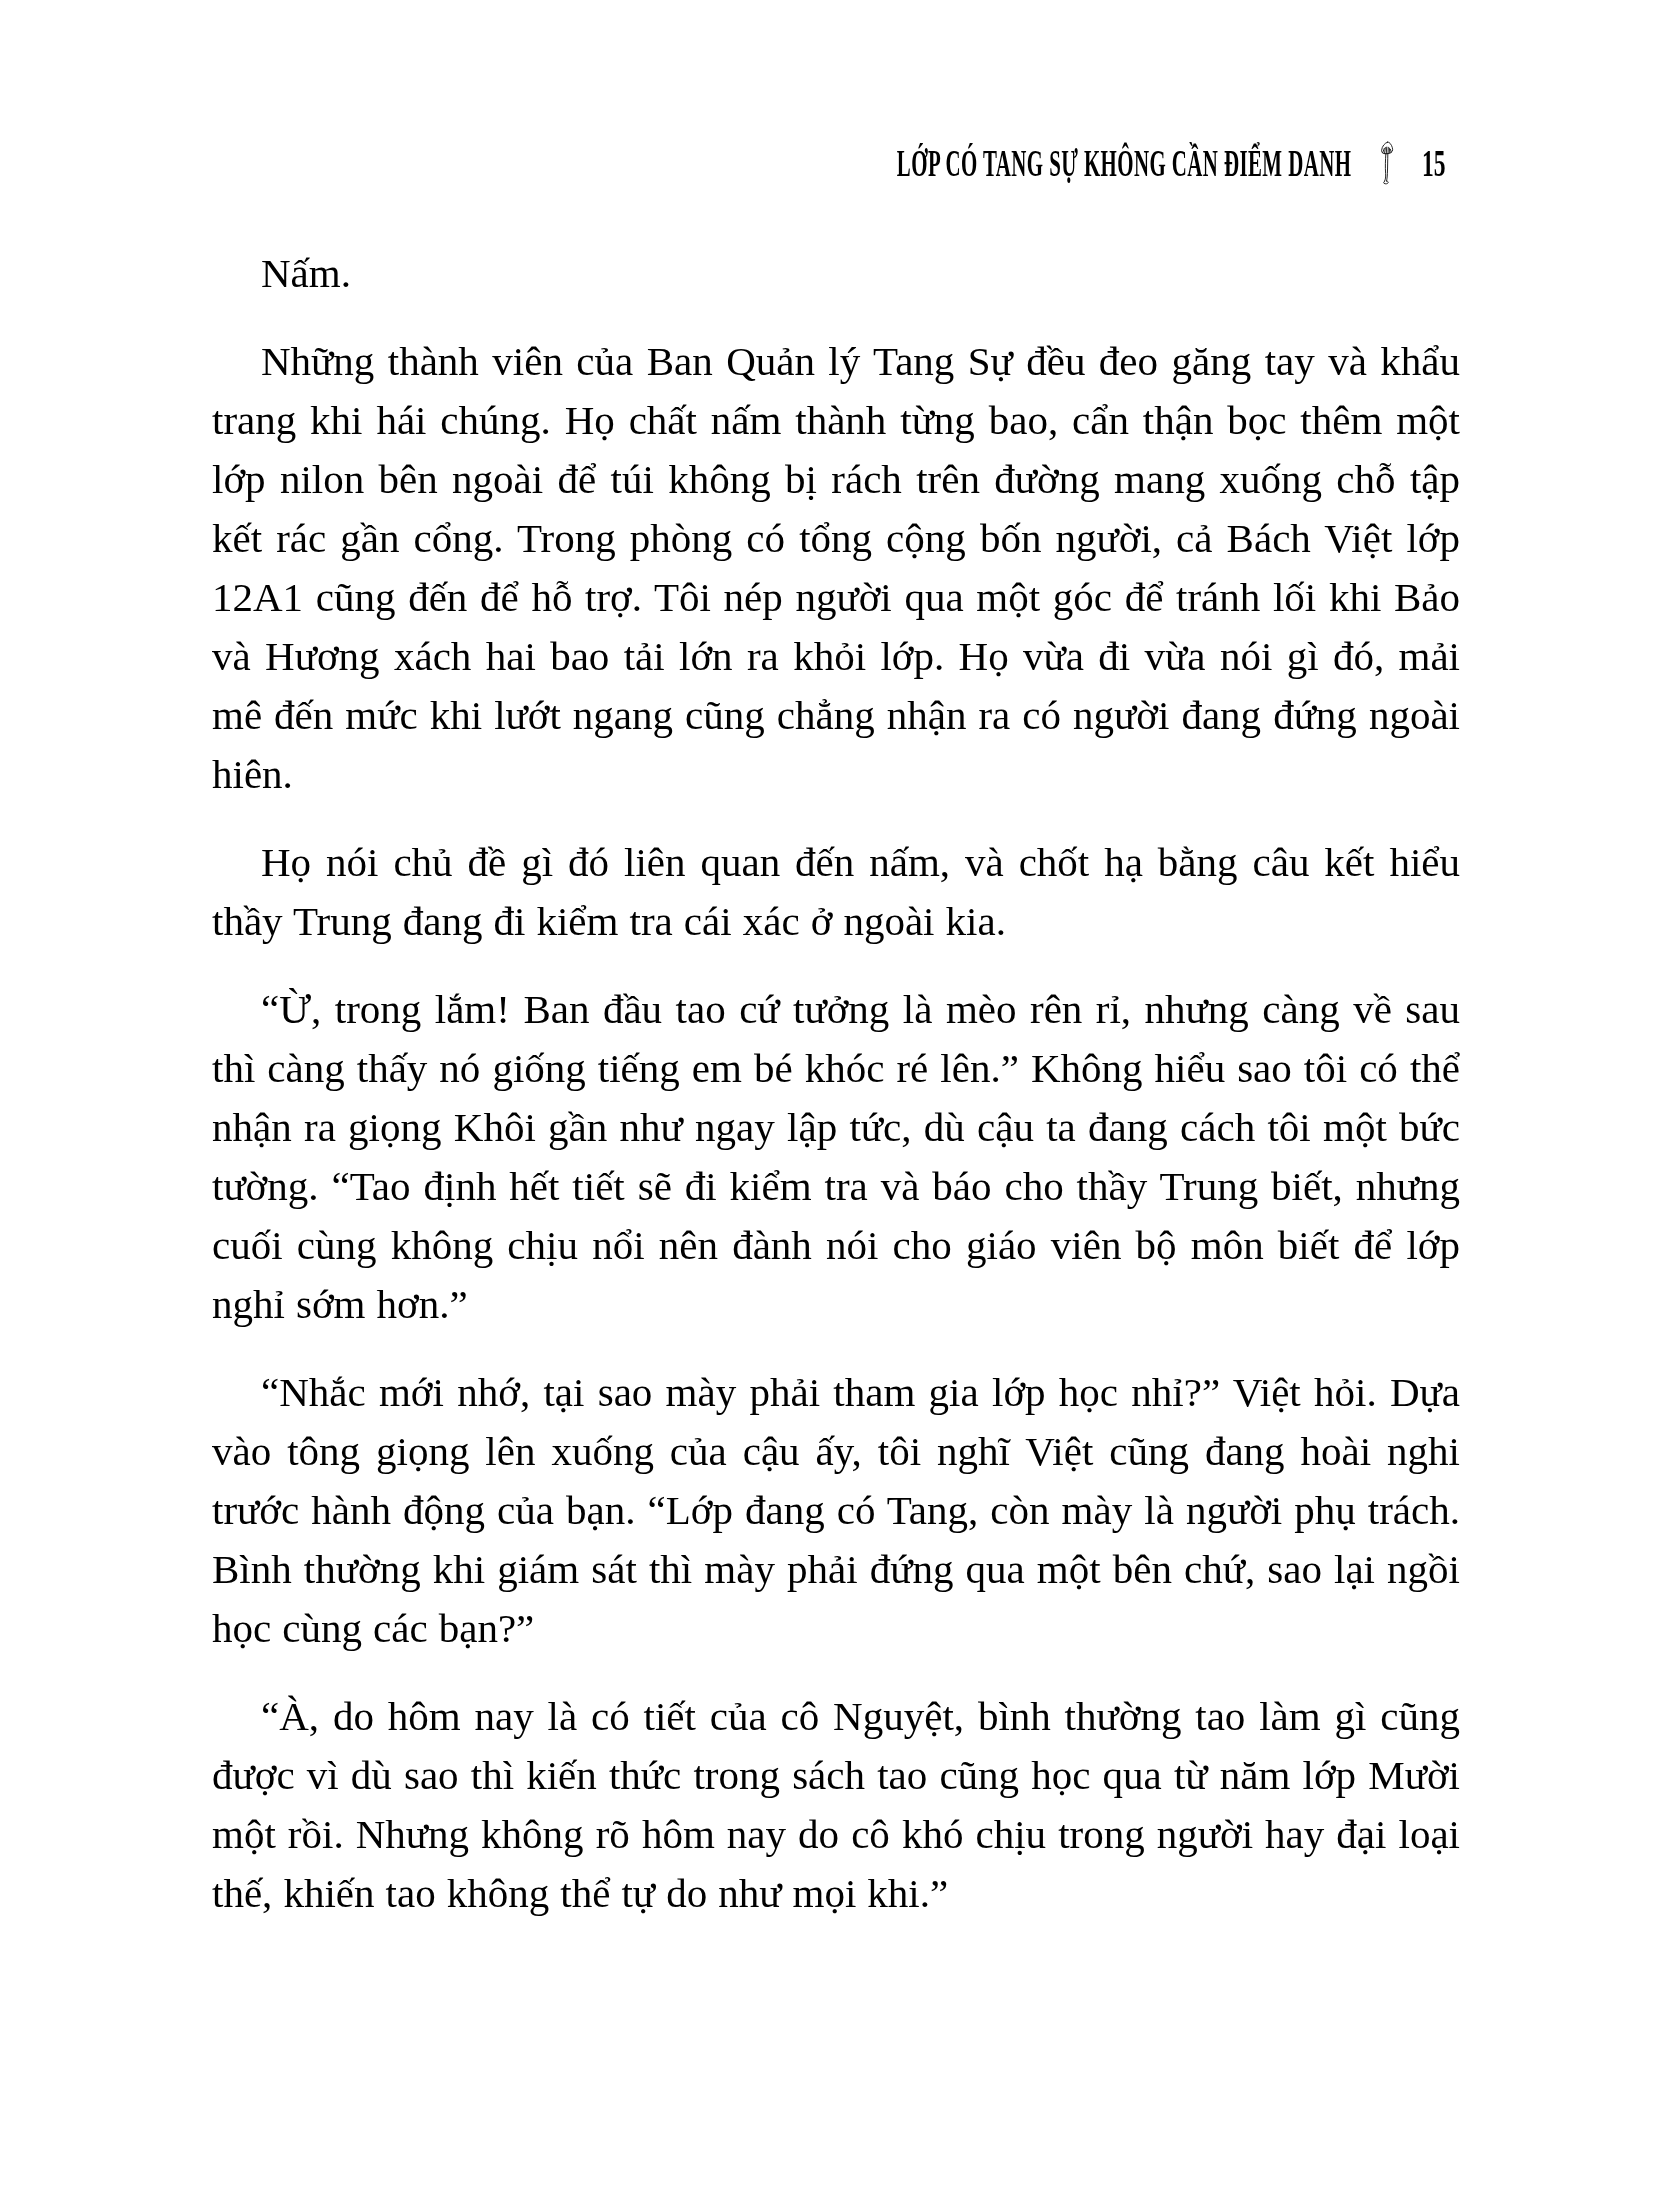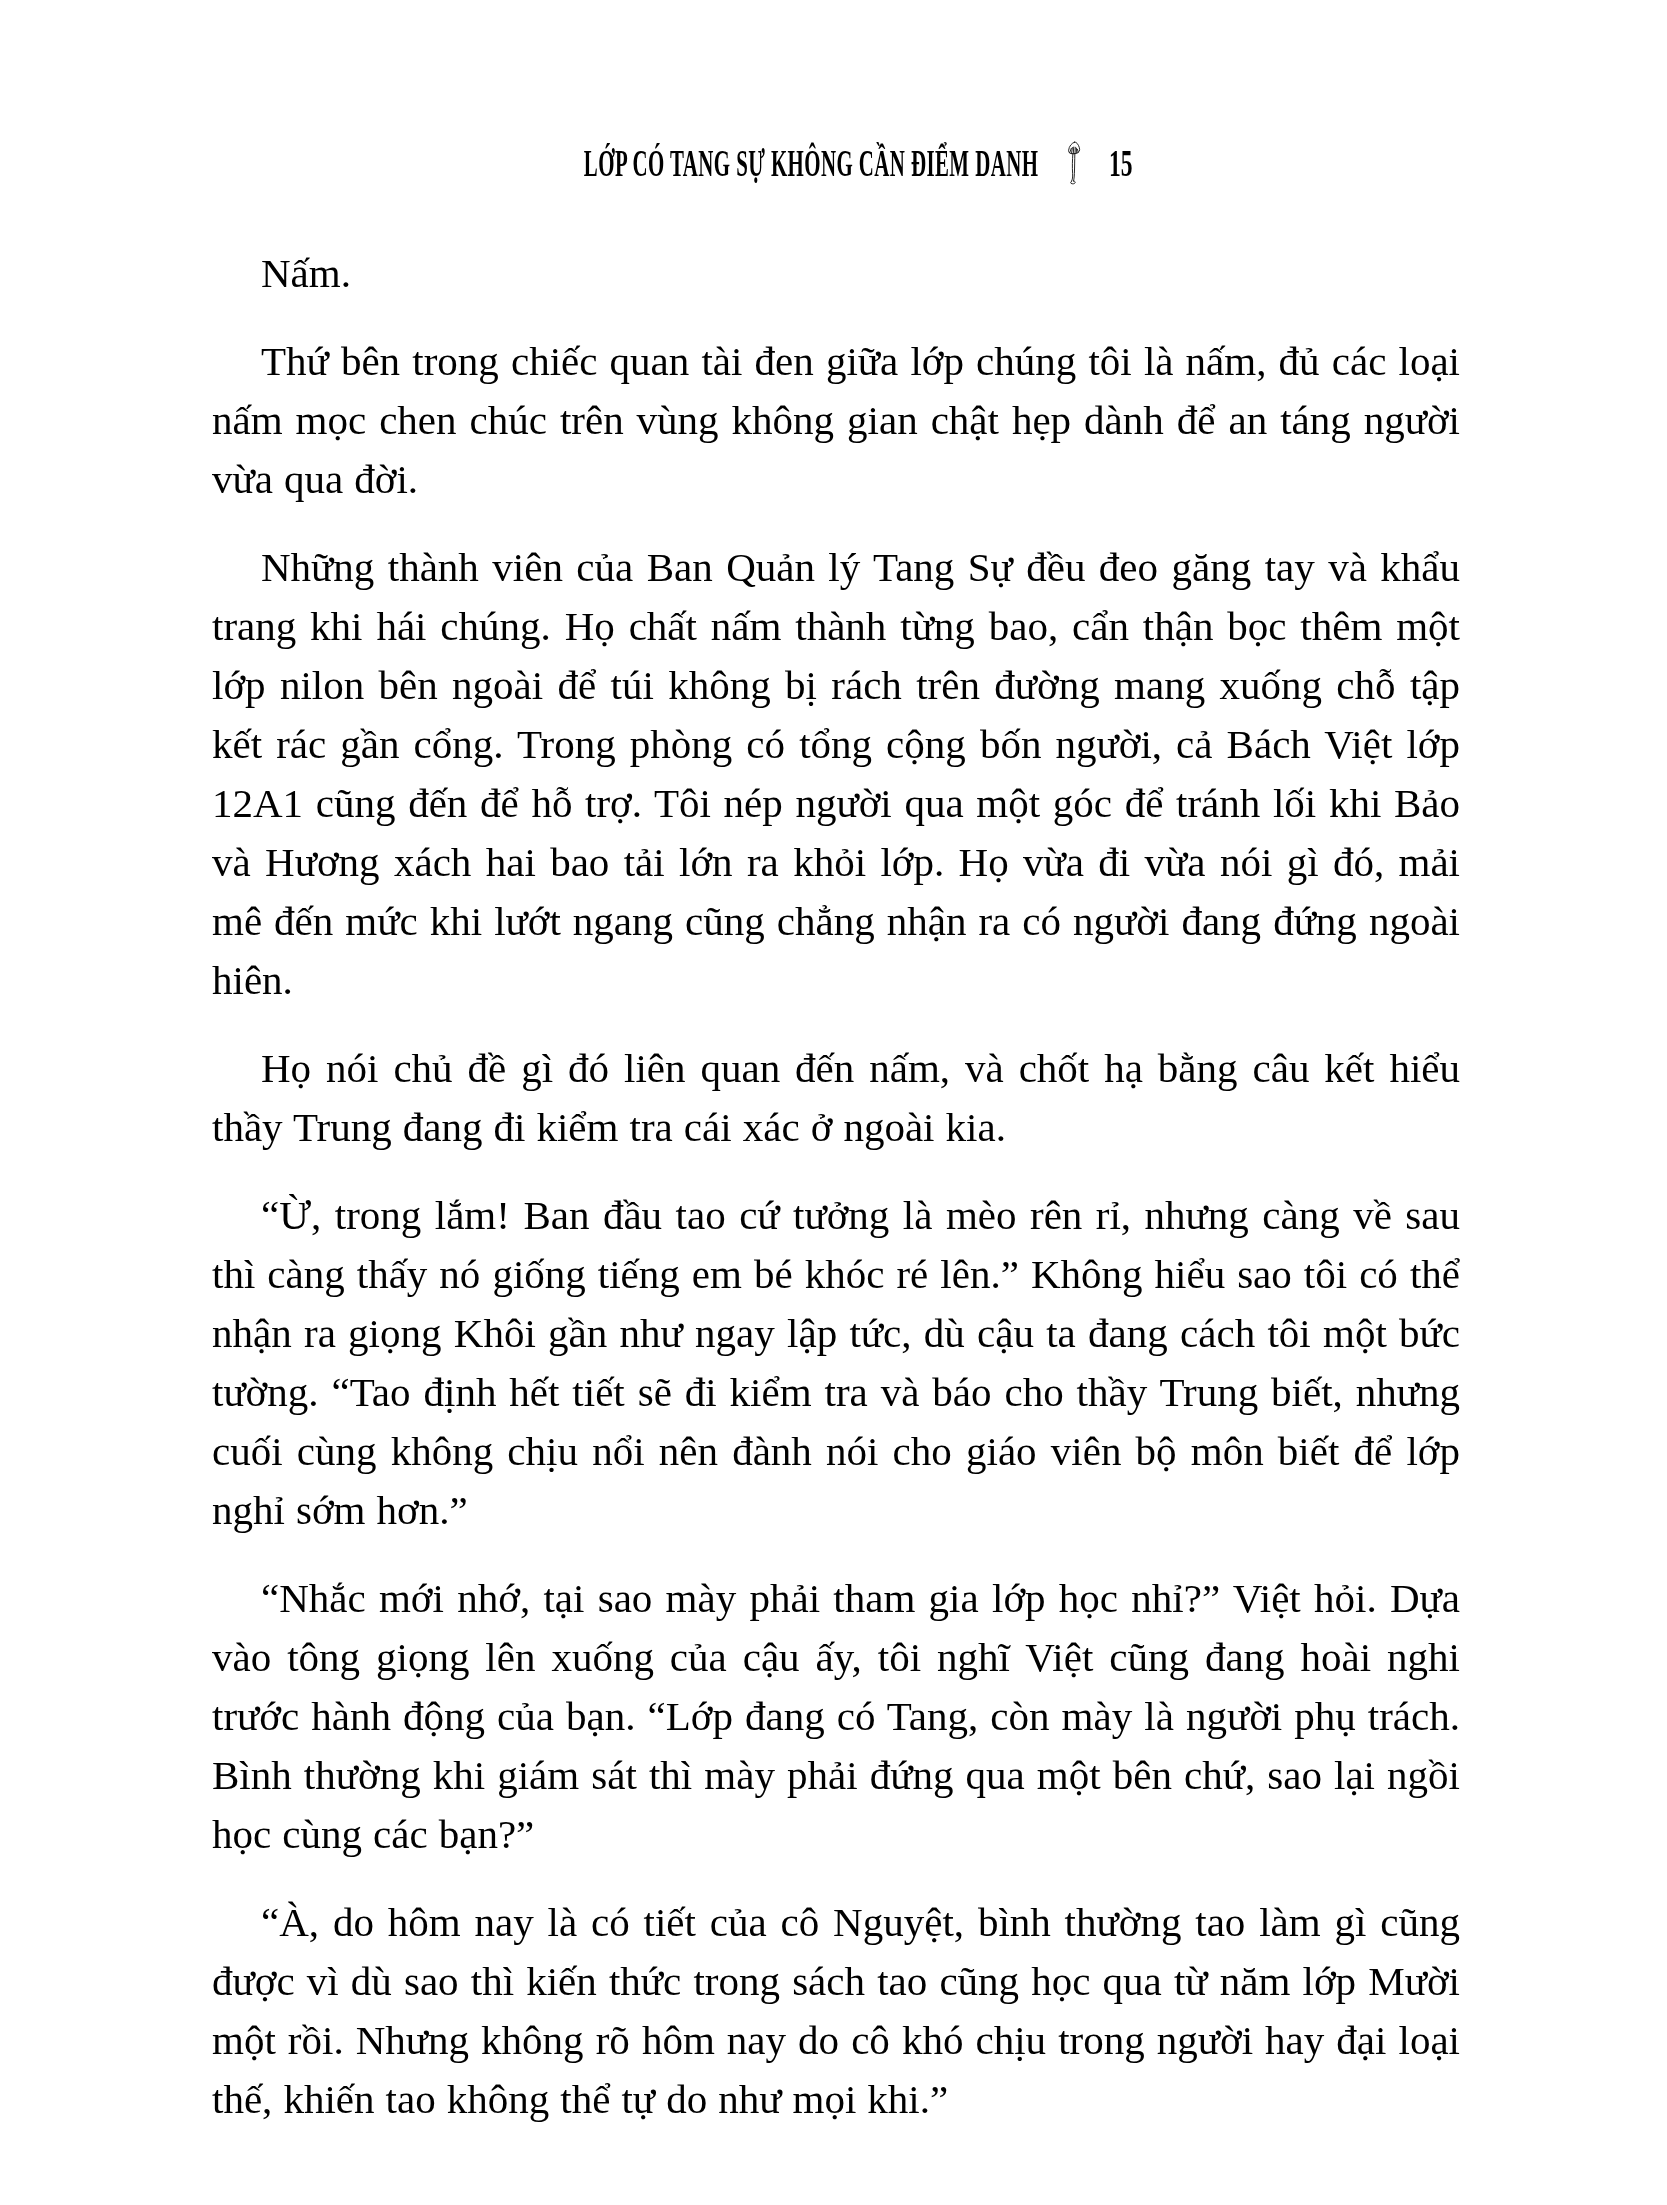--- a/index.html
+++ b/index.html
@@ -17,21 +17,21 @@
   }
   .page {
     box-sizing: border-box;
     width: 1667px;
     height: 2500px;
     padding: 140px 207px 0 212px;
   }
   
   .page-header {
     display: flex;
-    justify-content: flex-start;
+    justify-content: flex-end;
     align-items: center;
     gap: 24px;
     height: 46px;
   }
   .header-title {
     font-weight: bold;
     font-size: 38px;
     line-height: 1;
     letter-spacing: 0.02em;
     transform: scaleX(0.55);
@@ -93,21 +93,20 @@
           <path d="M21.8 93 C 18.5 95, 18.6 98.4, 23 99 C 27.5 99.6, 30.8 97.4, 29.6 94.6 C 29 93.2, 27.2 92.6, 26 93" fill="#ffffff"></path>
         </g>
       </svg>
     </div>
 
     <div class="page-number">15</div>
   </header>
 
   <main class="page-body">
       <p class="para"><span class="regular">Nấm.</span></p>
-      <p class="para"><span class="regular">Thứ bên trong chiếc quan tài đen giữa lớp chúng tôi là nấm, đủ các loại nấm mọc chen chúc trên vùng không gian chật hẹp dành để an táng người vừa qua đời.</span></p>
       <p class="para"><span class="regular">Những thành viên của Ban Quản lý Tang Sự đều đeo găng tay và khẩu trang khi hái chúng. Họ chất nấm thành từng bao, cẩn thận bọc thêm một lớp nilon bên ngoài để túi không bị rách trên đường mang xuống chỗ tập kết rác gần cổng. Trong phòng có tổng cộng bốn người, cả Bách Việt lớp 12A1 cũng đến để hỗ trợ. Tôi nép người qua một góc để tránh lối khi Bảo và Hương xách hai bao tải lớn ra khỏi lớp. Họ vừa đi vừa nói gì đó, mải mê đến mức khi lướt ngang cũng chẳng nhận ra có người đang đứng ngoài hiên.</span></p>
       <p class="para"><span class="regular">Họ nói chủ đề gì đó liên quan đến nấm, và chốt hạ bằng câu kết hiểu thầy Trung đang đi kiểm tra </span><span class="italic">cái xác ở ngoài kia.</span></p>
       <p class="para"><span class="regular">“Ừ, trong lắm! Ban đầu tao cứ tưởng là mèo rên rỉ, nhưng càng về sau thì càng thấy nó giống tiếng em bé khóc ré lên.” Không hiểu sao tôi có thể nhận ra giọng Khôi gần như ngay lập tức, dù cậu ta đang cách tôi một bức tường. “Tao định hết tiết sẽ đi kiểm tra và báo cho thầy Trung biết, nhưng cuối cùng không chịu nổi nên đành nói cho giáo viên bộ môn biết để lớp nghỉ sớm hơn.”</span></p>
       <p class="para"><span class="regular">“Nhắc mới nhớ, tại sao mày phải tham gia lớp học nhỉ?” Việt hỏi. Dựa vào tông giọng lên xuống của cậu ấy, tôi nghĩ Việt cũng đang hoài nghi trước hành động của bạn. “Lớp đang có Tang, còn mày là người phụ trách. Bình thường khi giám sát thì mày phải đứng qua một bên chứ, sao lại ngồi học cùng các bạn?”</span></p>
       <p class="para"><span class="regular">“À, do hôm nay là có tiết của cô Nguyệt, bình thường tao làm gì cũng được vì dù sao thì kiến thức trong sách tao cũng học qua từ năm lớp Mười một rồi. Nhưng không rõ hôm nay do cô khó chịu trong người hay đại loại thế, khiến tao không thể tự do như mọi khi.”</span></p>
     </main>
 
 </div>
 
 

